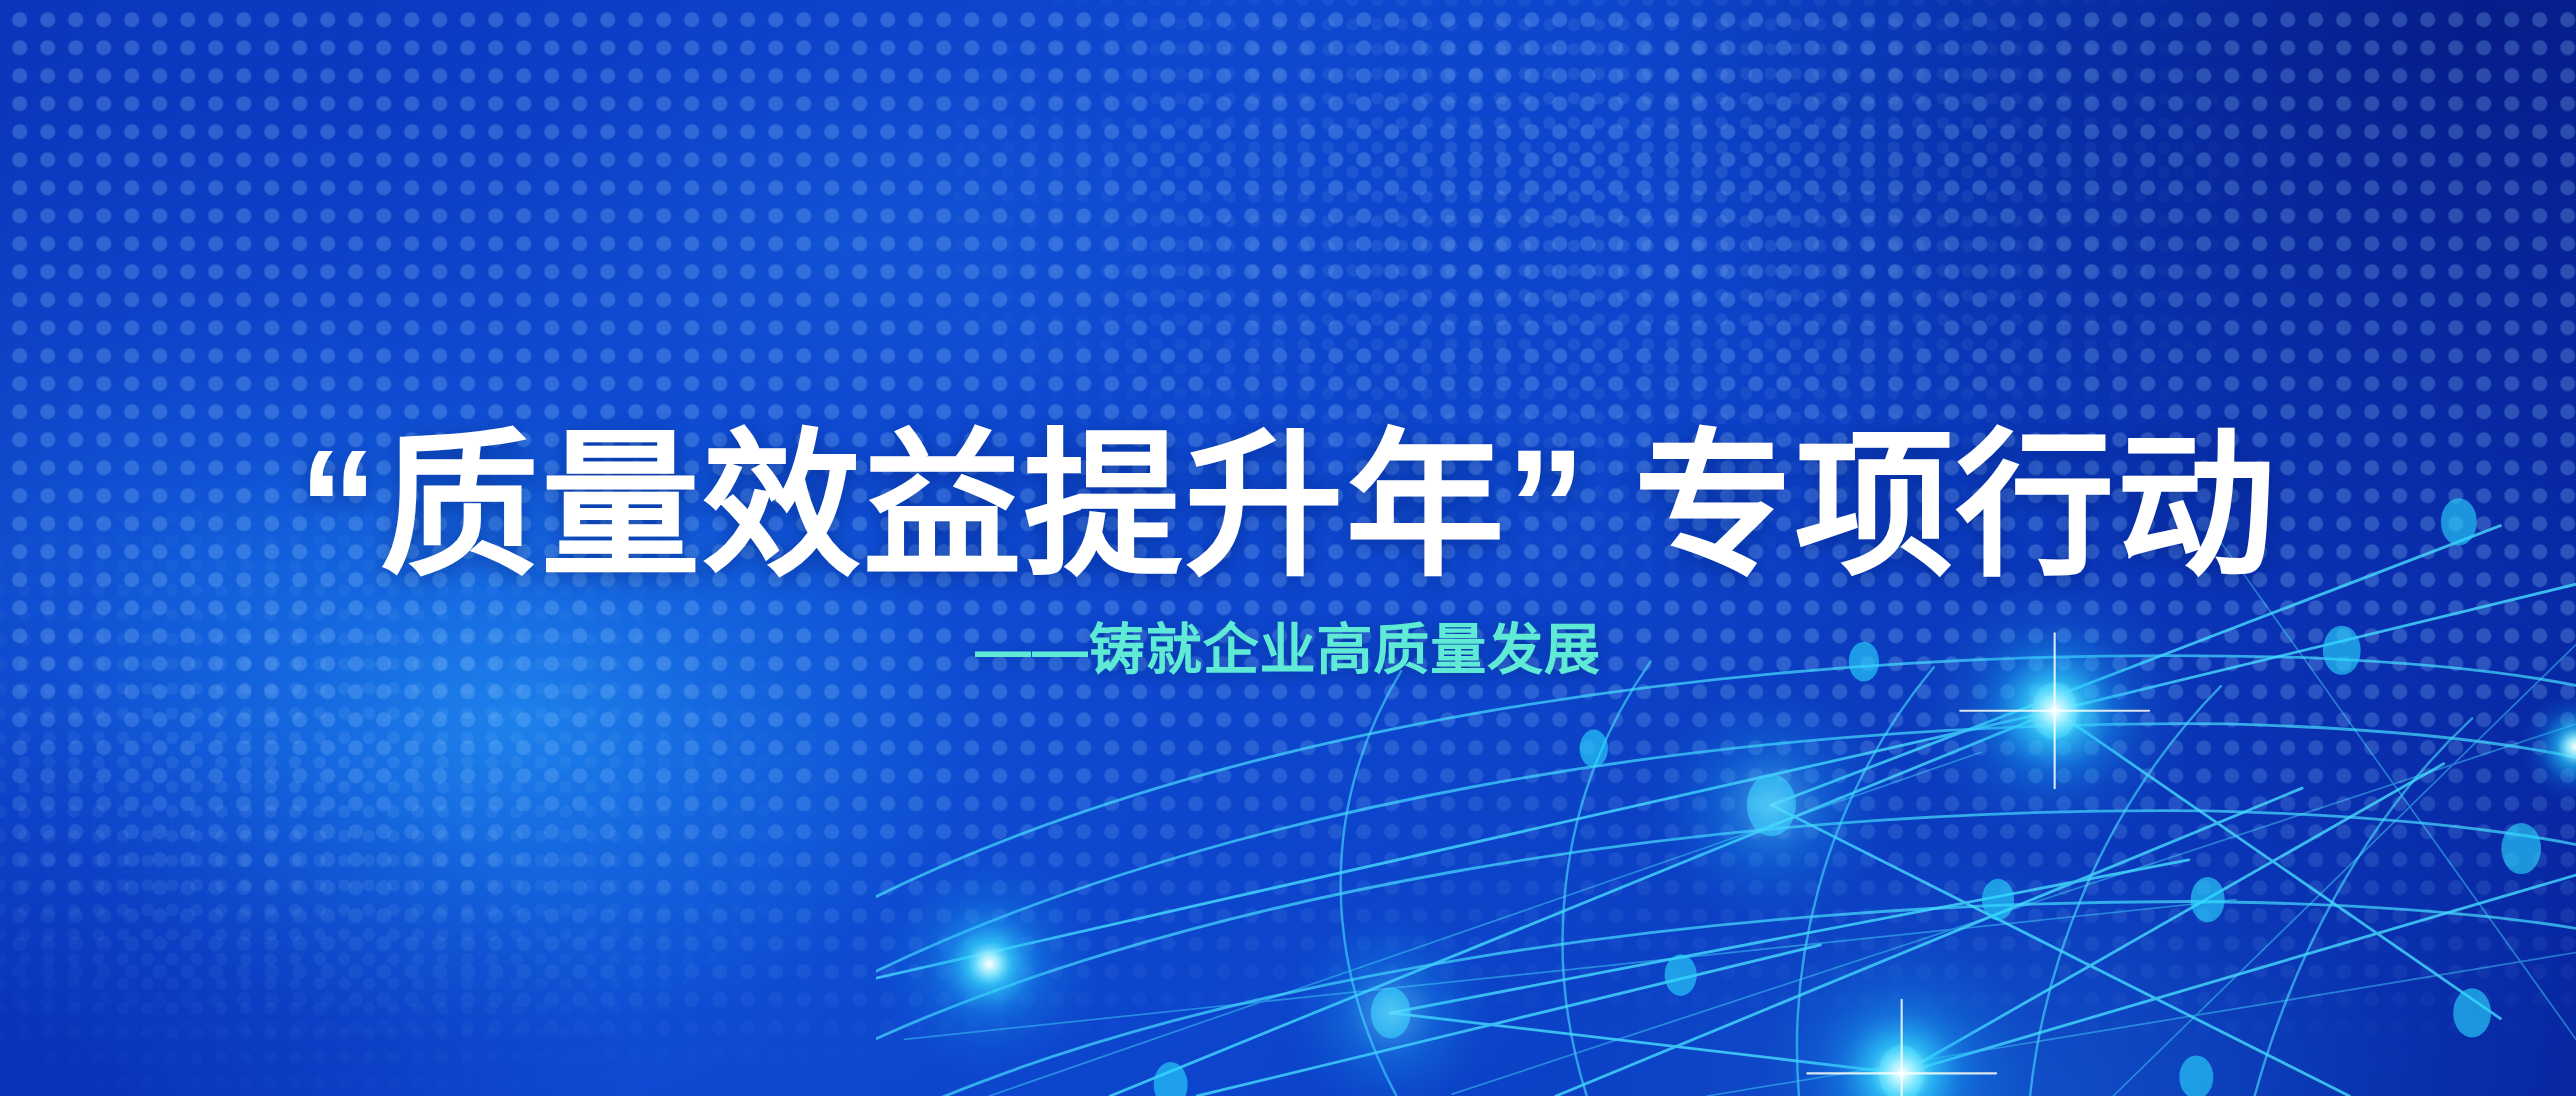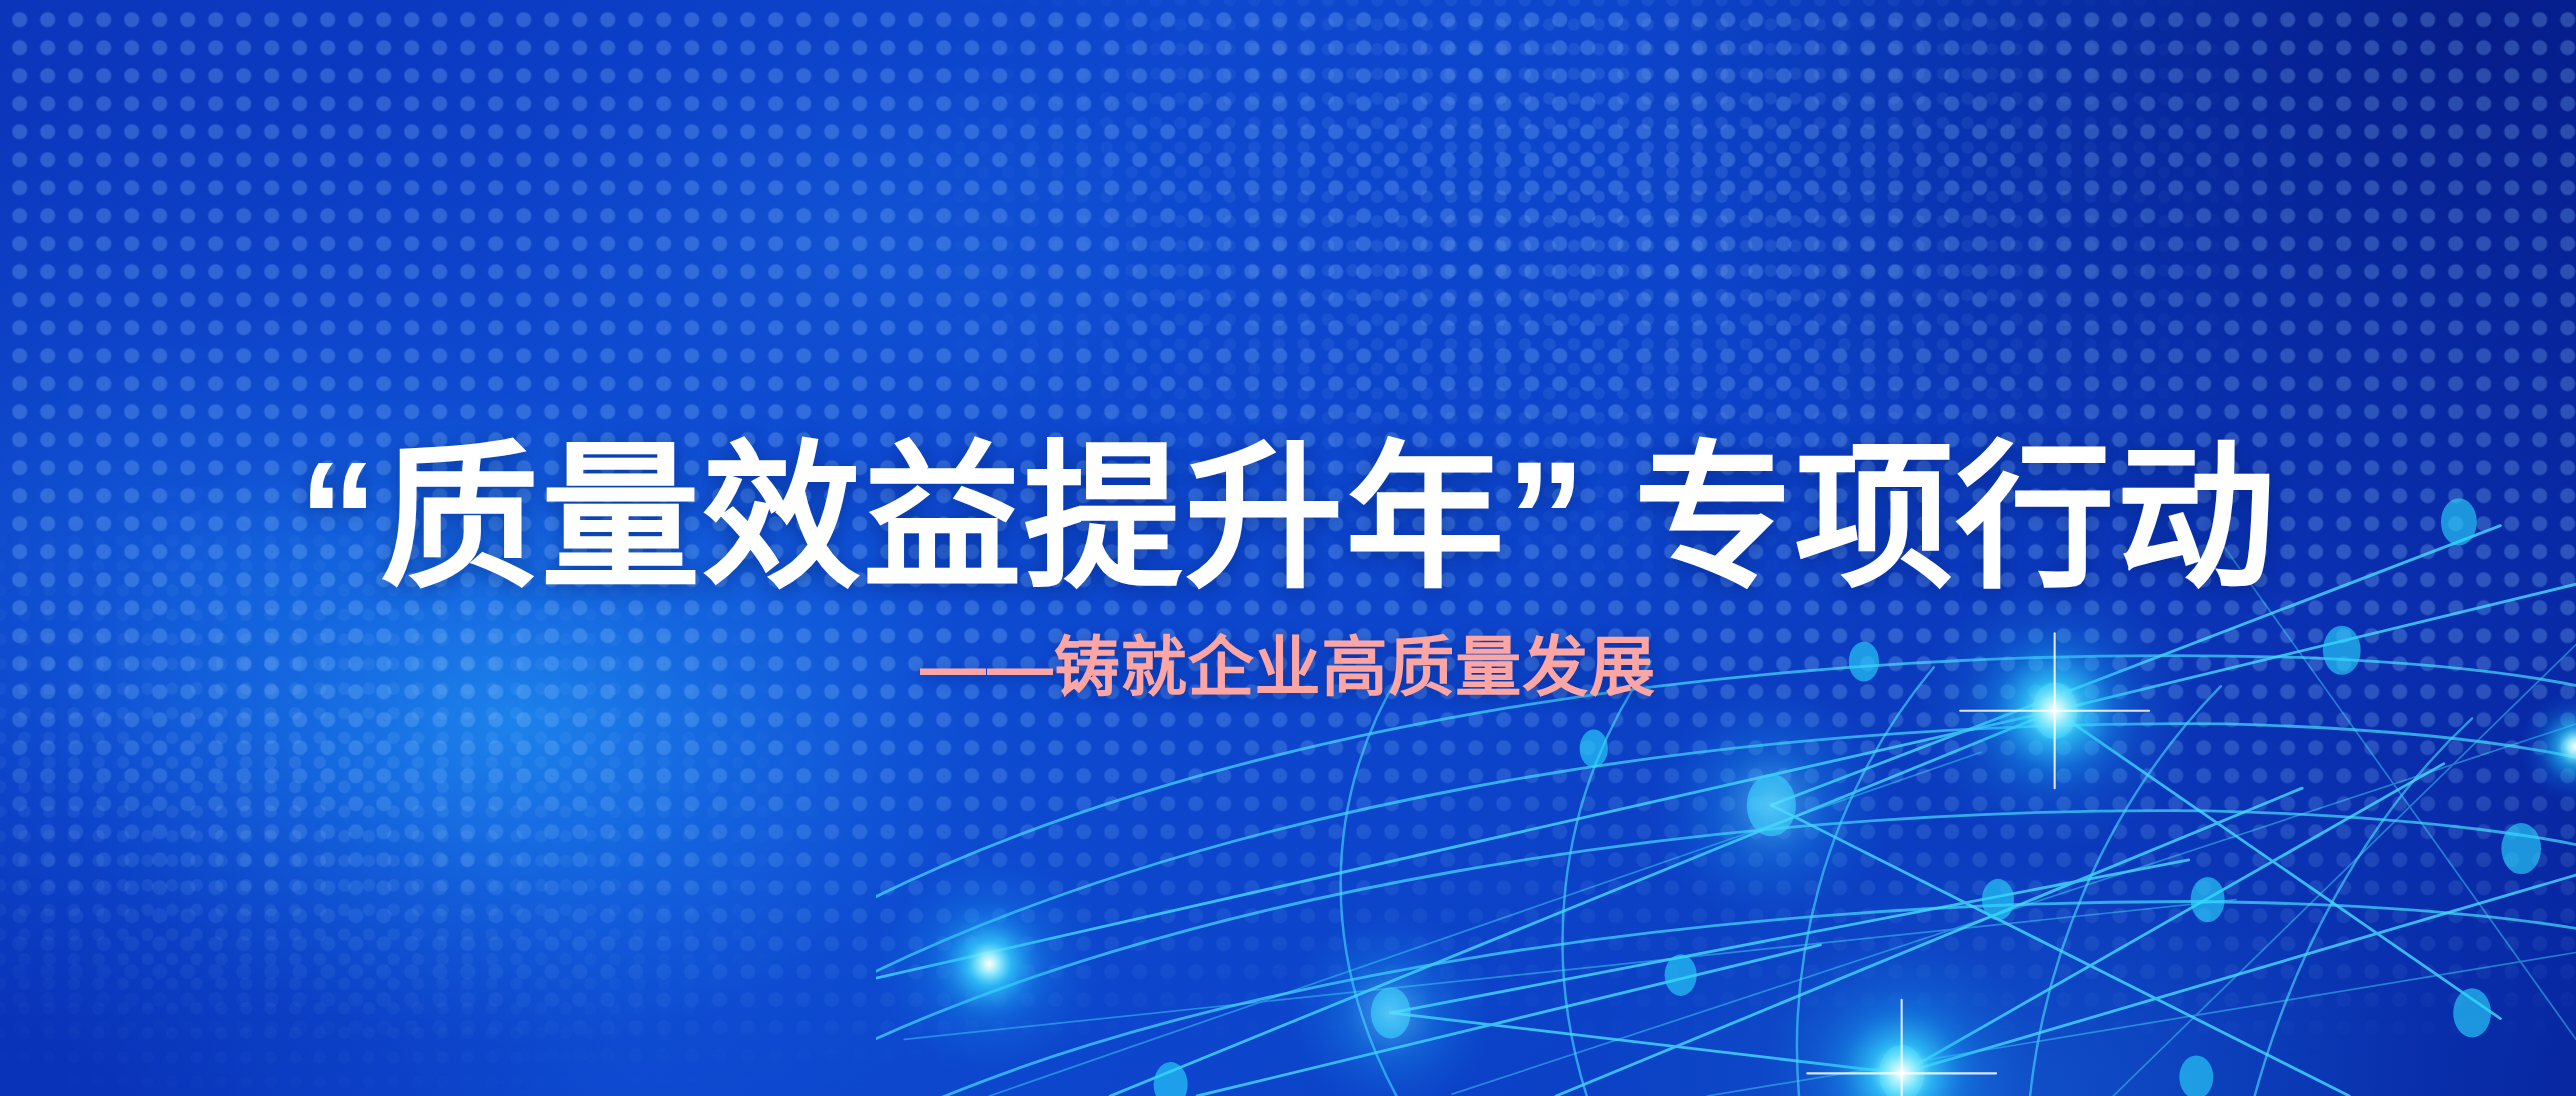--- a/index.html
+++ b/index.html
@@ -161,33 +161,33 @@
   
   .text-wrap {
     position: absolute;
     left: 0;
     right: 0;
     top: 423px;
     text-align: center;
     pointer-events: none;
   }
   .title {
-    margin: 16px;
+    margin: 4px;
     color: #ffffff;
     font-size: 159px;
     line-height: 1.0;
     font-weight: 700;
     letter-spacing: 1.9px;
     white-space: nowrap;
     text-shadow: 0 3.8px 21px rgba(3,28,110,0.45);
   }
   .subtitle {
     margin: 36px 0 0 0;
-    color: #fca5a5;
-    font-size: 66px;
+    color: #5eead4;
+    font-size: 56px;
     line-height: 1.0;
     font-weight: 700;
     letter-spacing: 0.9px;
     white-space: nowrap;
     text-shadow: 0 2.8px 15px rgba(3,28,110,0.40);
   }
 </style>
 </head>
 <body>
 

